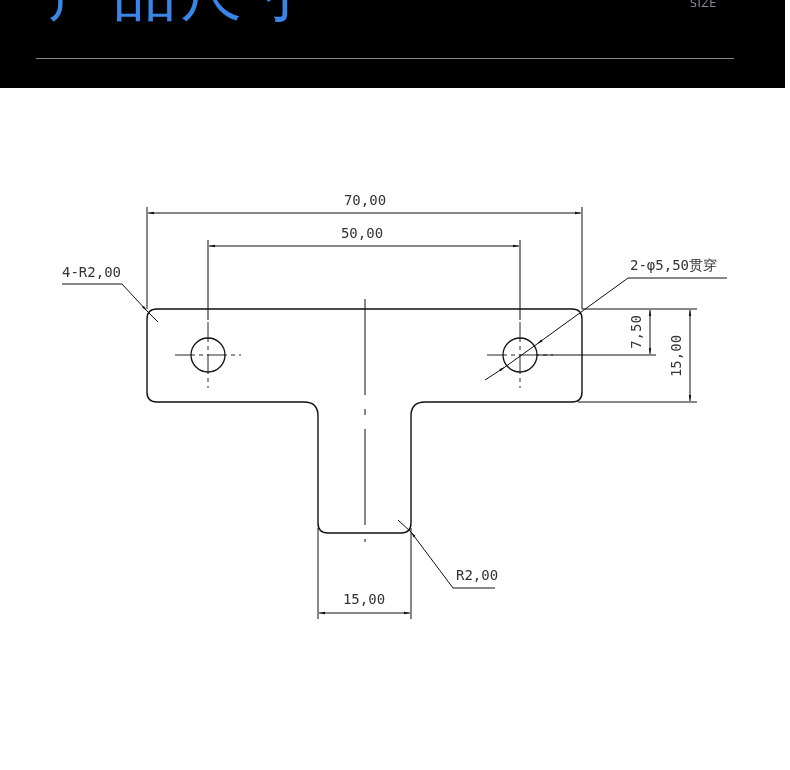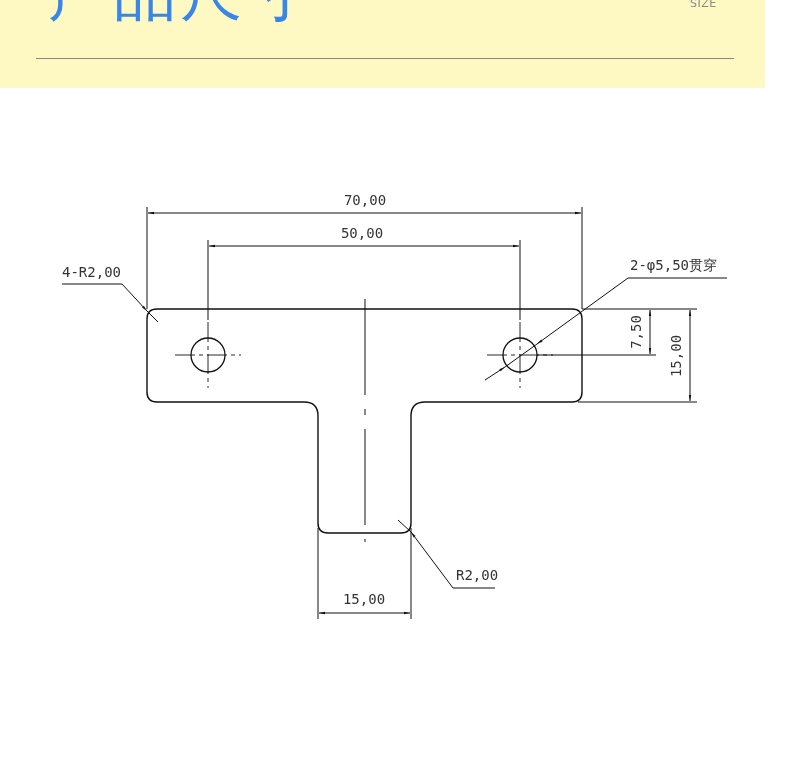--- a/index.html
+++ b/index.html
@@ -1,21 +1,21 @@
 <!DOCTYPE html>
 <html><head>
 <meta charset="utf-8">
 <style>
   html, body { margin:0; padding:0; }
   body {
     width:790px; height:770px; background:#ffffff; position:relative; overflow:hidden;
     font-family:"DejaVu Sans", sans-serif;
   }
   .header {
-    position:absolute; left:0; top:0; width:765px; height:88px; background:#fef9c3;
+    position:absolute; left:0; top:0; width:765px; height:88px; background:#000000;padding-left:20px;
   }
   .header-title {
     position:absolute; left:48px; top:-38px; font-size:62px; line-height:62px;
     color:#3a86e8; letter-spacing:4px; white-space:nowrap;
     font-family:"DejaVu Sans", sans-serif;
   }
   .header-sub {
     position:absolute; left:690px; top:-3px; font-size:11px; color:#8a8a90;
     letter-spacing:0.5px; font-family:"DejaVu Sans", sans-serif;
   }

